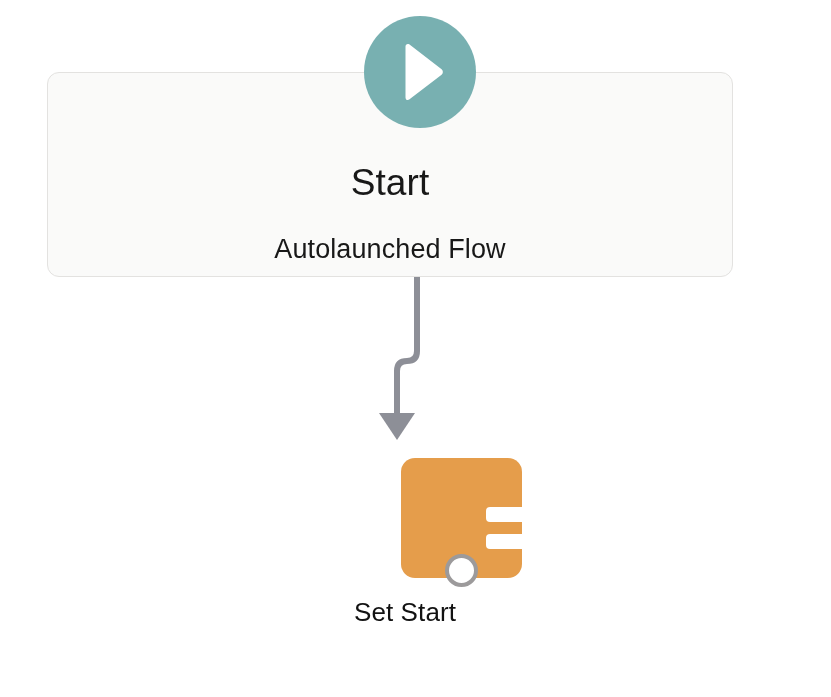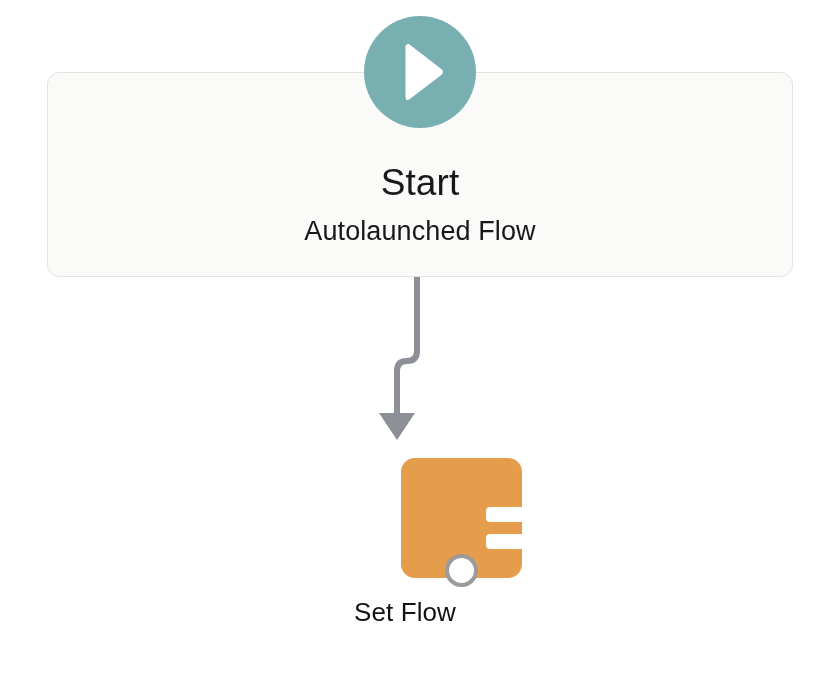--- a/index.html
+++ b/index.html
@@ -18,21 +18,21 @@
     height: 697px;
     background: #ffffff;
     overflow: hidden;
   }
 
   
   .start-node {
     position: absolute;
     left: 47px;
     top: 72px;
-    width: 746px;
+    width: 686px;
     height: 205px;
     background: #fafaf9;
     border: 1px solid #e3e2e0;
     border-radius: 12px;
     box-sizing: border-box;
   }
 
   .start-text-wrap {
     position: absolute;
     left: 0;
@@ -48,21 +48,21 @@
     font-weight: 400;
     color: #181818;
     letter-spacing: 0.1px;
   }
 
   .start-subtitle {
     font-size: 27px;
     line-height: 34px;
     font-weight: 400;
     color: #181818;
-    margin-top: 9px;
+    margin-top: 27px;
     letter-spacing: 0.1px;
   }
 
   
   .start-circle {
     position: absolute;
     left: 364px;
     top: 16px;
     width: 112px;
     height: 112px;
@@ -186,17 +186,17 @@
 
   <div class="assignment-node">
     <div class="assignment-icon-wrap">
       <div class="assignment-square">
         <div class="assign-bar assign-bar-1"></div>
         <div class="assign-bar assign-bar-2"></div>
       </div>
       <div class="assign-circle"></div>
     </div>
     <div class="assignment-labels">
-      <div class="assignment-subtitle">Set Flow</div>
+      <div class="assignment-subtitle">Set Start</div>
     </div>
   </div>
 
 </div>
 
 </body></html>

